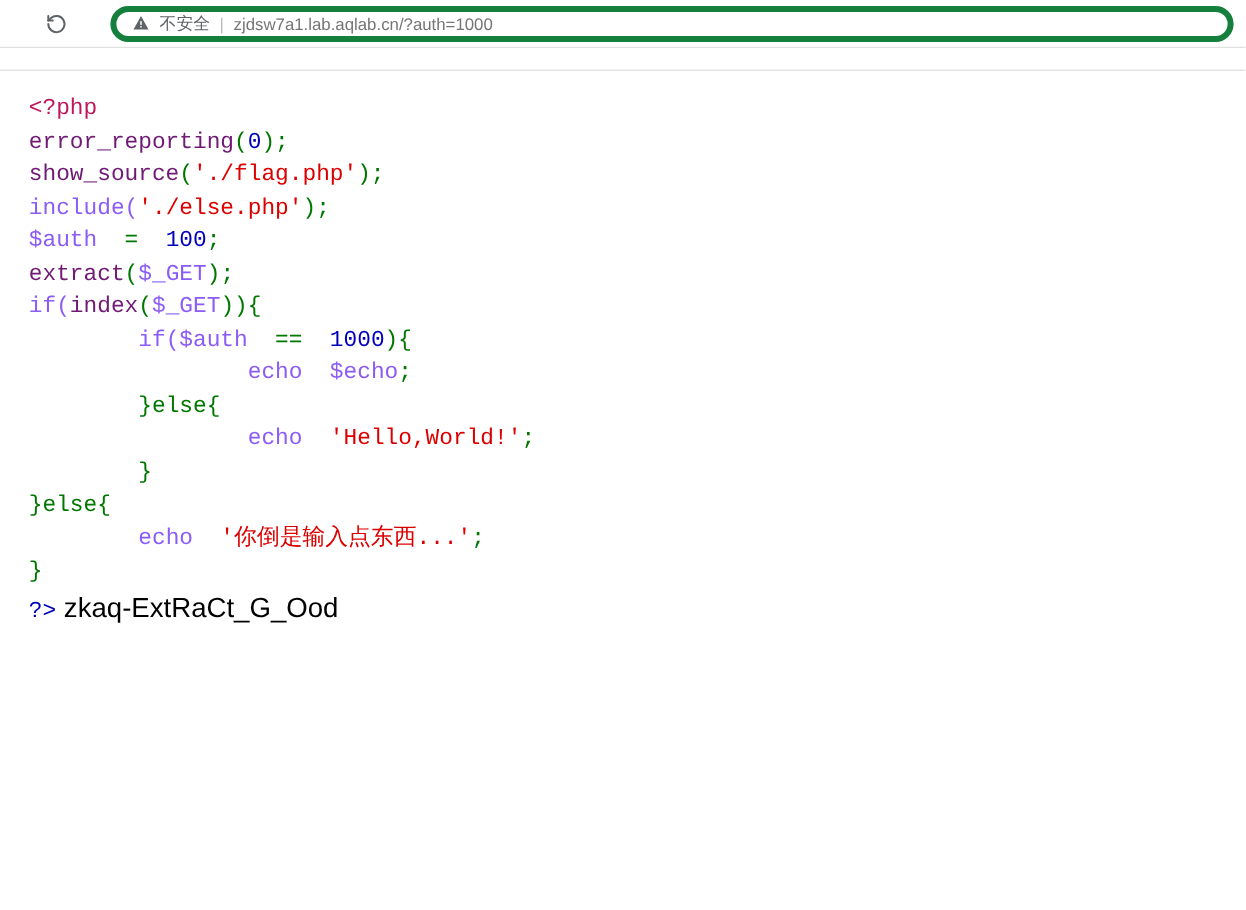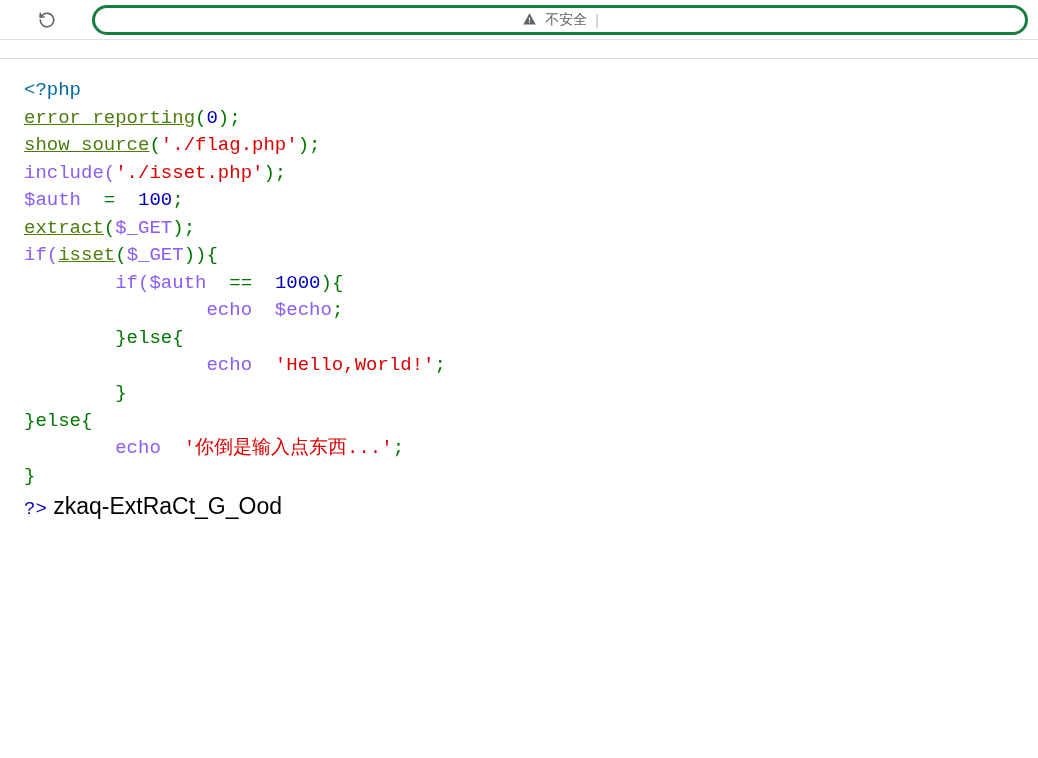--- a/index.html
+++ b/index.html
@@ -33,23 +33,22 @@
       flex: 1;
       height: 30px;
       background: #fff;
       border-radius: 15px;
       display: flex;
       align-items: center;
       padding: 0 12px;
       gap: 8px;
       font-size: 14px;
       color: #5f6368;
-      border: 3px solid #15803d;
+      border: 5px solid #15803d;
       margin-left: 20px;
-      justify-content: center;
     }
     .warning-icon {
       width: 16px;
       height: 16px;
       display: inline-flex;
       align-items: center;
       justify-content: center;
       color: #5f6368;
     }
     .insecure-label {
@@ -70,22 +69,22 @@
     }
     code {
       font-family: "Courier New", Consolas, monospace;
       font-size: 19px;
       line-height: 1.45;
       white-space: pre;
       display: block;
       letter-spacing: 0;
       color: #000;
     }
-    .c-tag   { color: #0369a1; }
-    .c-fn2   { color: #4d7c0f; text-decoration: underline; }
+    .c-tag   { color: #be185d; }
+    .c-fn2   { color: #701a75; }
     .c-num   { color: #0000BB; }
     .c-paren { color: #007700; }
     .c-str   { color: #DD0000; }
     .c-var   { color: #8b5cf6; }
     .c-kw    { color: #8b5cf6; }
     .output-text {
       font-family: Arial, "Microsoft YaHei", sans-serif;
       font-size: 23px;
       font-weight: 400;
       color: #000;
@@ -112,31 +111,32 @@
   <div class="address-bar">
     <span class="warning-icon">
       <svg width="15" height="15" viewBox="0 0 24 24" fill="#5f6368">
         <path d="M12 2 L22 20 L2 20 Z"></path>
         <rect x="11" y="9" width="2" height="5" fill="#fff"></rect>
         <rect x="11" y="15.5" width="2" height="2" fill="#fff"></rect>
       </svg>
     </span>
     <span class="insecure-label">不安全</span>
     <span class="separator">|</span>
+    <span class="url-text">zjdsw7a1.lab.aqlab.cn/?auth=1000</span>
   </div>
 </div>
 
 <div class="content-area">
 <code><span class="c-tag">&lt;?php</span>
 <span class="c-fn2">error_reporting</span><span class="c-paren">(</span><span class="c-num">0</span><span class="c-paren">);</span>
 <span class="c-fn2">show_source</span><span class="c-paren">(</span><span class="c-str">'./flag.php'</span><span class="c-paren">);</span>
-<span class="c-kw">include(</span><span class="c-str">'./isset.php'</span><span class="c-paren">);</span>
+<span class="c-kw">include(</span><span class="c-str">'./else.php'</span><span class="c-paren">);</span>
 <span class="c-var">$auth  </span><span class="c-paren">=  </span><span class="c-num">100</span><span class="c-paren">;</span>
 <span class="c-fn2">extract</span><span class="c-paren">(</span><span class="c-var">$_GET</span><span class="c-paren">);</span>
-<span class="c-kw">if(</span><span class="c-fn2">isset</span><span class="c-paren">(</span><span class="c-var">$_GET</span><span class="c-paren">)){</span>
+<span class="c-kw">if(</span><span class="c-fn2">index</span><span class="c-paren">(</span><span class="c-var">$_GET</span><span class="c-paren">)){</span>
 <span>        </span><span class="c-kw">if(</span><span class="c-var">$auth  </span><span class="c-paren">==  </span><span class="c-num">1000</span><span class="c-paren">){</span>
 <span>                </span><span class="c-kw">echo  </span><span class="c-var">$echo</span><span class="c-paren">;</span>
 <span>        </span><span class="c-paren">}else{</span>
 <span>                </span><span class="c-kw">echo  </span><span class="c-str">'Hello,World!'</span><span class="c-paren">;</span>
 <span>        </span><span class="c-paren">}</span>
 <span class="c-paren">}else{</span>
 <span>        </span><span class="c-kw">echo  </span><span class="c-str">'你倒是输入点东西...'</span><span class="c-paren">;</span>
 <span class="c-paren">}</span>
 <span class="close-tag">?&gt;</span><span class="output-text"> zkaq-ExtRaCt_G_Ood</span></code>
 </div>

